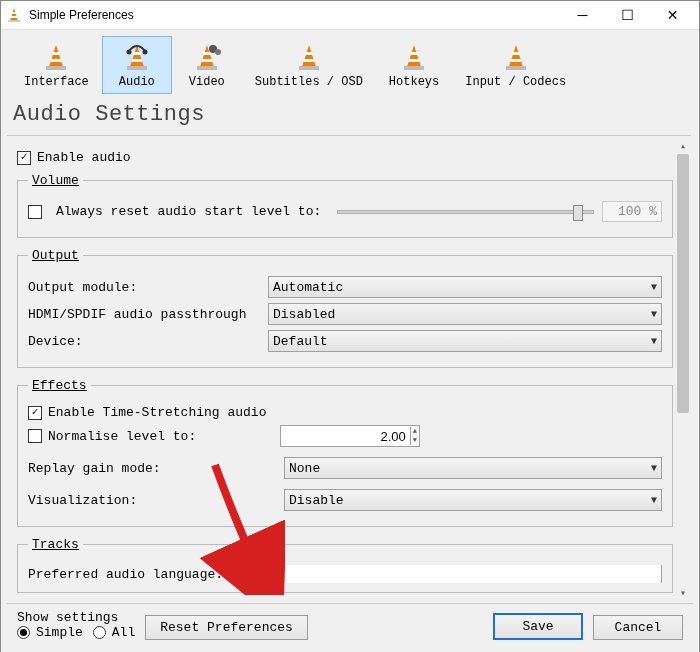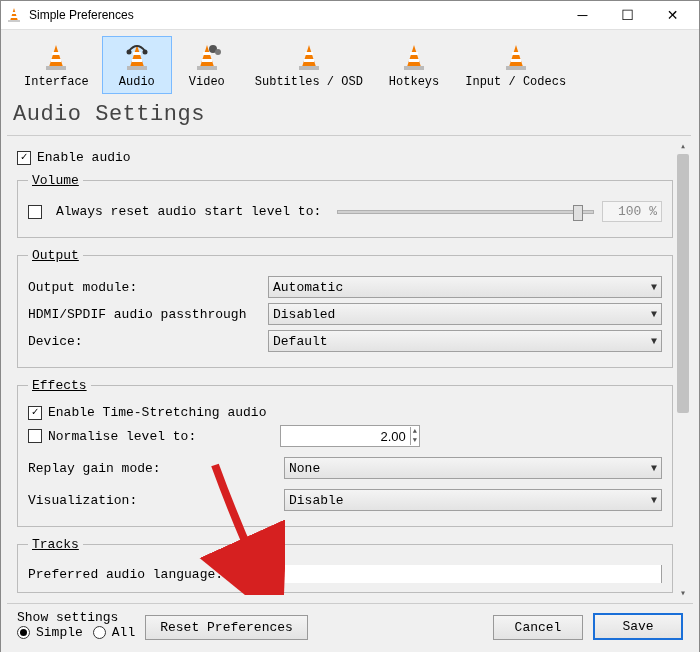--- a/index.html
+++ b/index.html
@@ -361,22 +361,22 @@
         <span>Show settings</span>
         <div class="radio-row">
           <span class="radio checked"></span>
           <span>Simple</span>
           <span class="radio" style="margin-left:4px;"></span>
           <span>All</span>
         </div>
       </div>
       <button class="btn">Reset Preferences</button>
       <div style="flex:1"></div>
+      <button class="btn primary" style="min-width:90px;">Save</button>
       <button class="btn" style="min-width:90px;">Cancel</button>
-      <button class="btn primary" style="min-width:90px;">Save</button>
     </div>
 
   </div>
 </div>
 
 <svg class="arrow-annotation" viewBox="0 0 90 135">
   <defs>
     <marker id="ah" markerWidth="14" markerHeight="14" refX="6" refY="6" orient="auto">
       <polygon points="0,0 12,6 0,12" fill="#d62020"></polygon>
     </marker>

